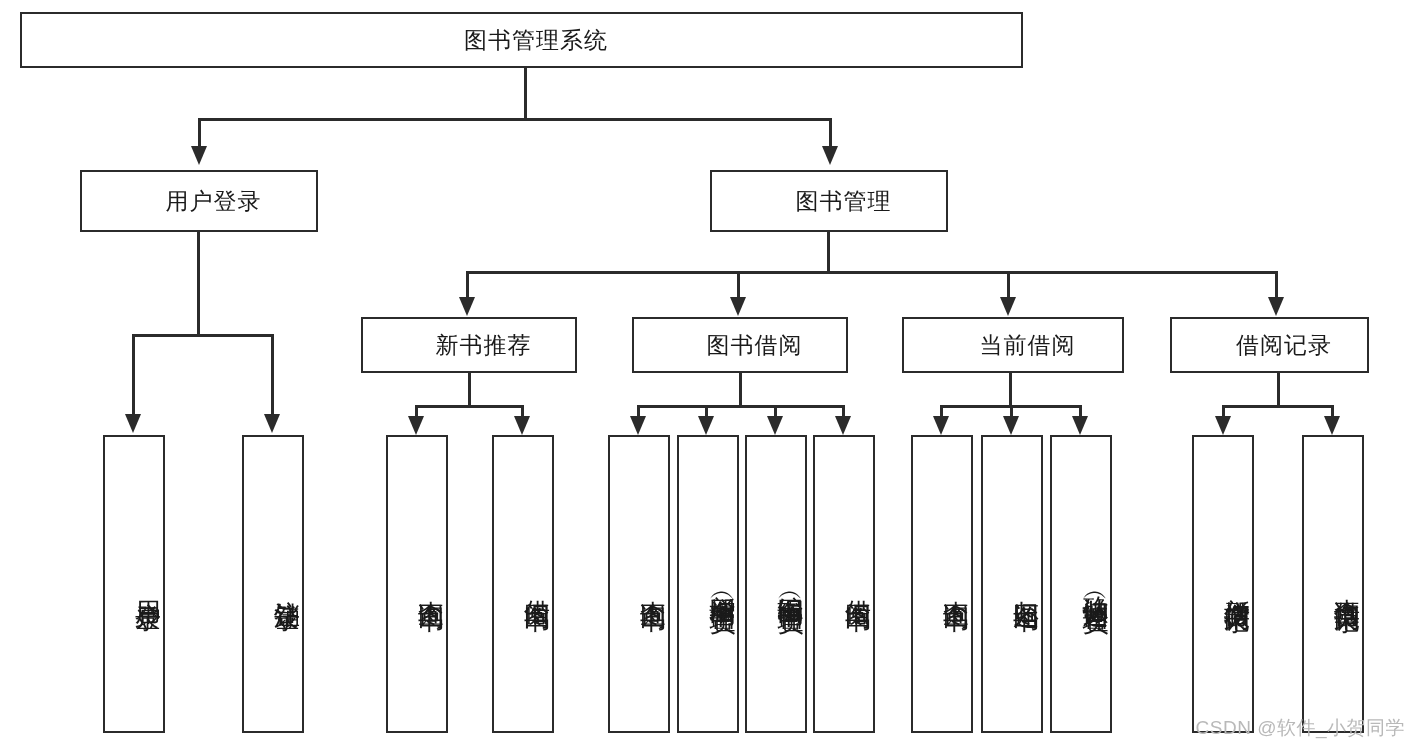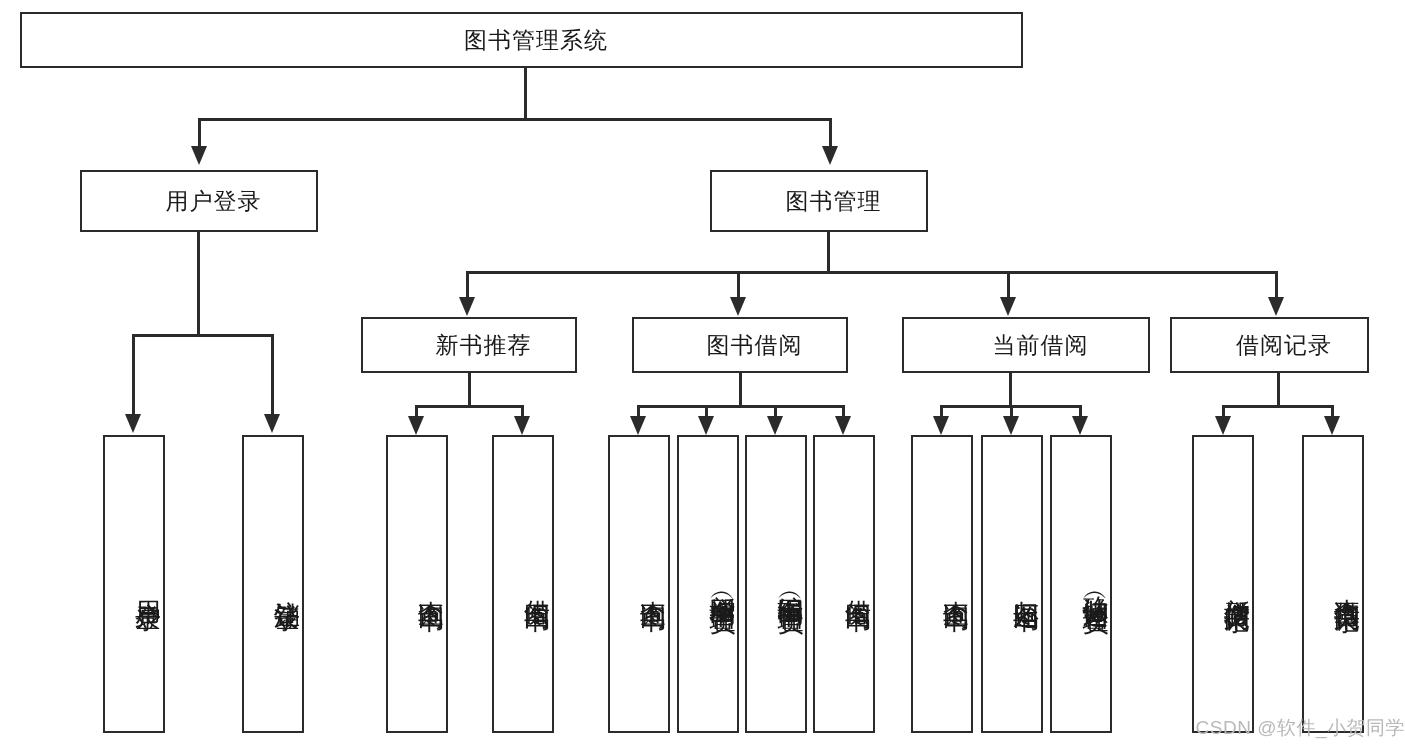--- a/index.html
+++ b/index.html
@@ -89,21 +89,21 @@
   <div class="ln hln" style="left:198px; top:118px; width:634px;"></div>
 
   <div class="ln vln" style="left:198px; top:118px; height:30px;"></div>
   <div class="arrow" style="left:191px; top:146px;"></div>
   <div class="ln vln" style="left:829px; top:118px; height:30px;"></div>
   <div class="arrow" style="left:822px; top:146px;"></div>
 
   <div class="box horiz" style="left:80px; top:170px; width:238px; height:62px;">
     <span class="lbl">用户登录</span>
   </div>
-  <div class="box horiz" style="left:710px; top:170px; width:218px; height:62px;">
+  <div class="box horiz" style="left:710px; top:170px; width:238px; height:62px;">
     <span class="lbl">图书管理</span>
   </div>
 
   <div class="ln vln" style="left:197px; top:232px; height:104px;"></div>
   <div class="ln hln" style="left:132px; top:334px; width:142px;"></div>
   <div class="ln vln" style="left:132px; top:334px; height:82px;"></div>
   <div class="arrow" style="left:125px; top:414px;"></div>
   <div class="ln vln" style="left:271px; top:334px; height:82px;"></div>
   <div class="arrow" style="left:264px; top:414px;"></div>
 
@@ -117,21 +117,21 @@
   <div class="arrow" style="left:1000px; top:297px;"></div>
   <div class="ln vln" style="left:1275px; top:271px; height:28px;"></div>
   <div class="arrow" style="left:1268px; top:297px;"></div>
 
   <div class="box horiz" style="left:361px; top:317px; width:216px; height:56px;">
     <span class="lbl">新书推荐</span>
   </div>
   <div class="box horiz" style="left:632px; top:317px; width:216px; height:56px;">
     <span class="lbl">图书借阅</span>
   </div>
-  <div class="box horiz" style="left:902px; top:317px; width:248px; height:56px;">
+  <div class="box horiz" style="left:902px; top:317px; width:222px; height:56px;">
     <span class="lbl">当前借阅</span>
   </div>
   <div class="box horiz" style="left:1170px; top:317px; width:199px; height:56px;">
     <span class="lbl">借阅记录</span>
   </div>
 
   <div class="ln vln" style="left:468px; top:373px; height:34px;"></div>
   <div class="ln hln" style="left:415px; top:405px; width:108px;"></div>
   <div class="ln vln" style="left:415px; top:405px; height:14px;"></div>
   <div class="arrow" style="left:408px; top:416px;"></div>

